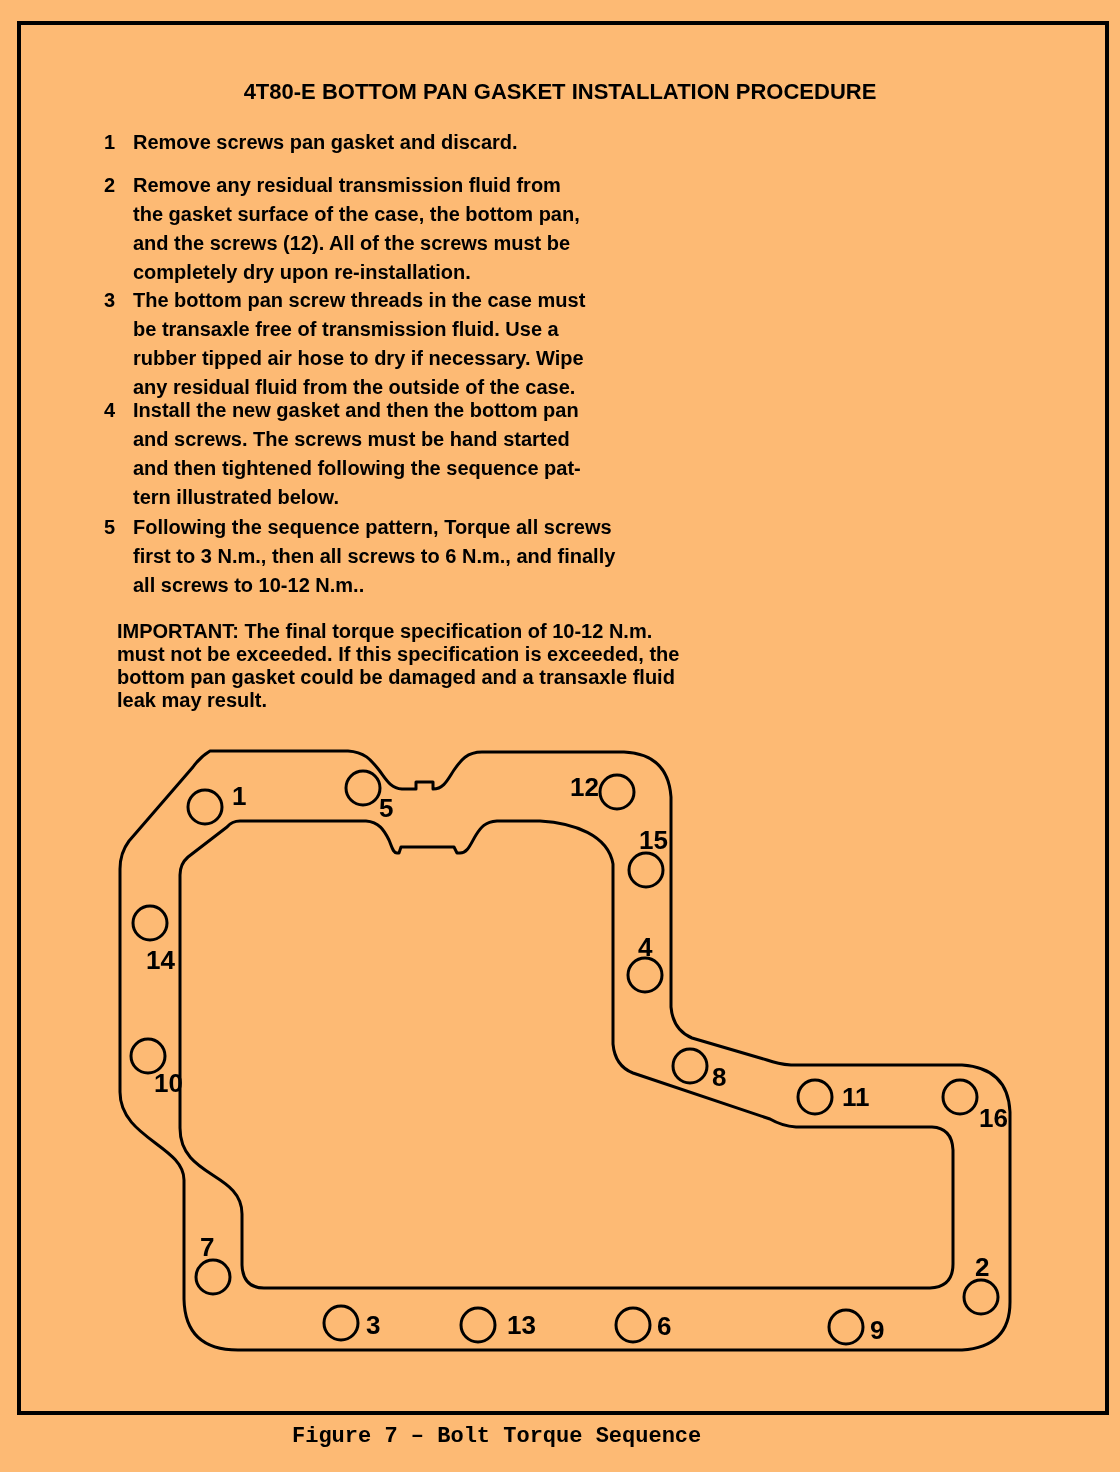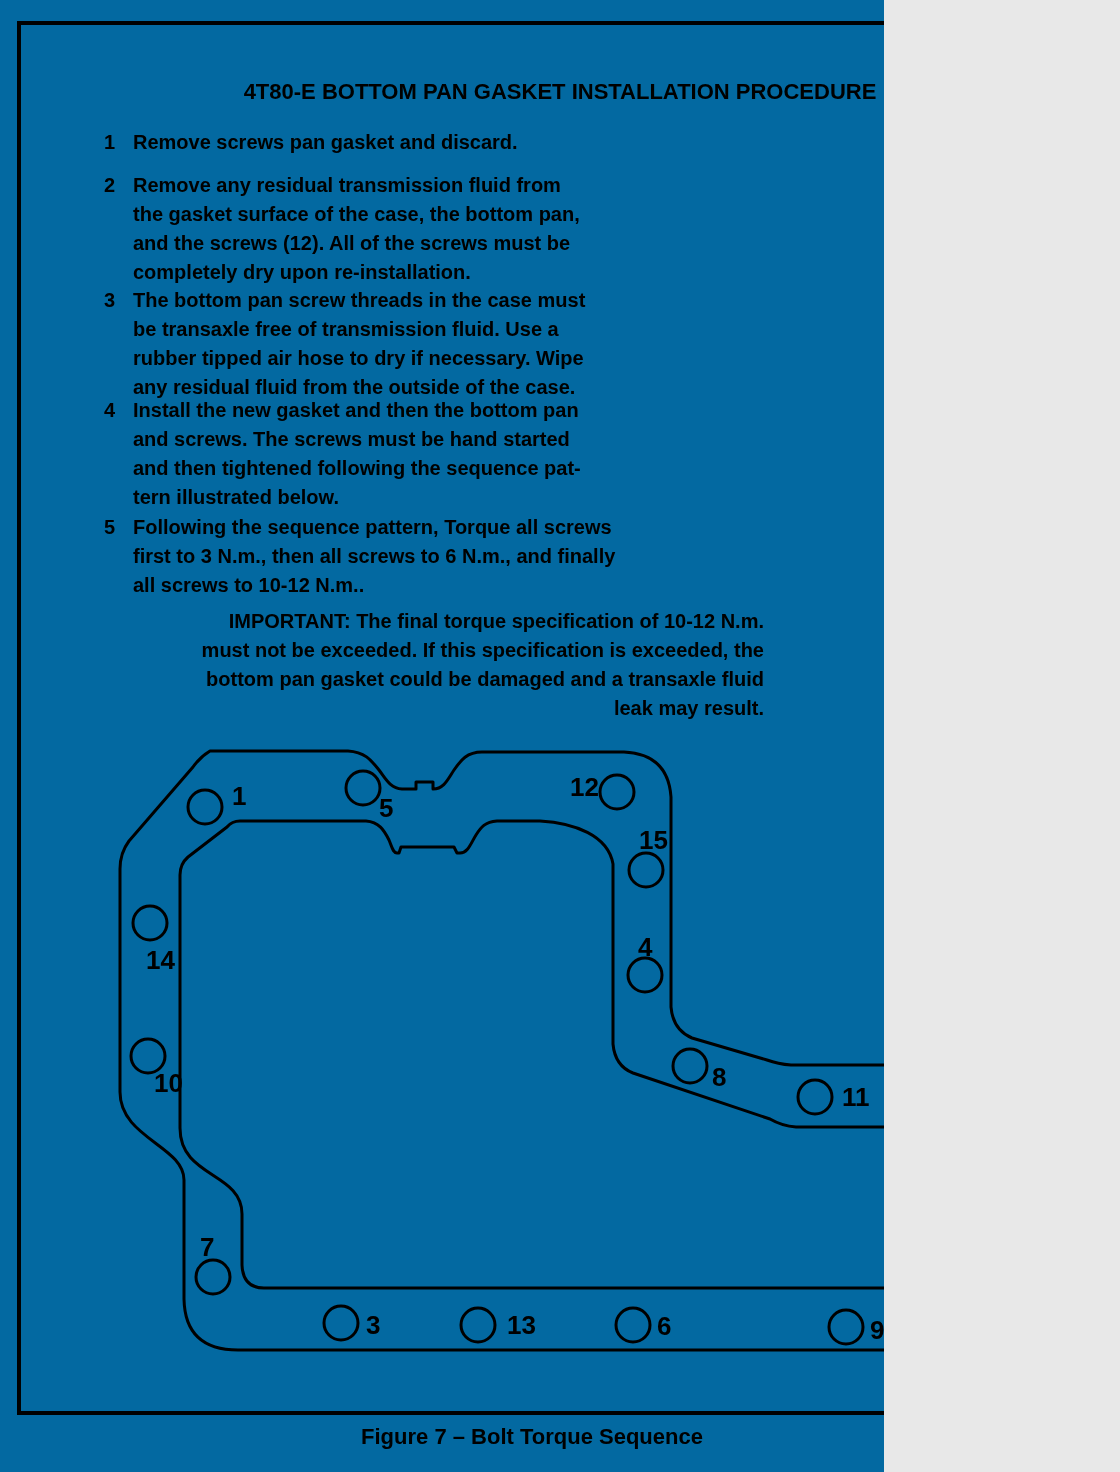--- a/index.html
+++ b/index.html
@@ -1,19 +1,19 @@
 <!DOCTYPE html>
 <html><head>
 <meta charset="utf-8">
 <style>
   html,body{margin:0;padding:0;background:#e8e8e8;}
   .page{
     position:relative;
-    width:884px;height:1472px;
-    background:#0369a1;
+    width:1120px;height:1472px;
+    background:#fdba74;
     font-family:"Liberation Sans",sans-serif;
     color:#000;
     overflow:hidden;
   }
   .frame{
     position:absolute;
     left:17px;top:21px;
     width:1092px;height:1394px;
     border:4px solid #000;
     box-sizing:border-box;
@@ -32,39 +32,38 @@
   }
   .step .num{flex:none;width:22px;margin-right:7px;}
   .step .txt{white-space:pre-line;width:620px;}
   .s1{top:128px;}
   .s2{top:171px;}
   .s3{top:286px;}
   .s4{top:396px;}
   .s5{top:513px;}
   .important{
     position:absolute;left:104px;top:607px;width:660px;
-    margin:0;
-    font-size:20px;font-weight:700;line-height:29px;
+    margin:13px;
+    font-size:20px;font-weight:700;line-height:23px;
     white-space:pre-line;
-    text-align:right;
   }
   .diagram{
     position:absolute;left:0;top:0;
     width:1120px;height:1472px;
   }
   .outline{fill:none;stroke:#000;stroke-width:3;stroke-linejoin:round;stroke-linecap:round;}
   .hole{fill:none;stroke:#000;stroke-width:3;}
   .hole-label{
     font-family:"Liberation Sans",sans-serif;
     font-size:26px;font-weight:700;fill:#000;
   }
   .caption{
     position:absolute;left:292px;top:1424px;width:480px;
-    text-align:center;
-    font-family:Liberation Sans, sans-serif;
+    text-align:left;
+    font-family:Liberation Mono, monospace;
     font-size:22px;font-weight:600;
   }
 </style>
 </head>
 <body>
 
 <div class="page">
 
   <div class="frame"></div>
 

